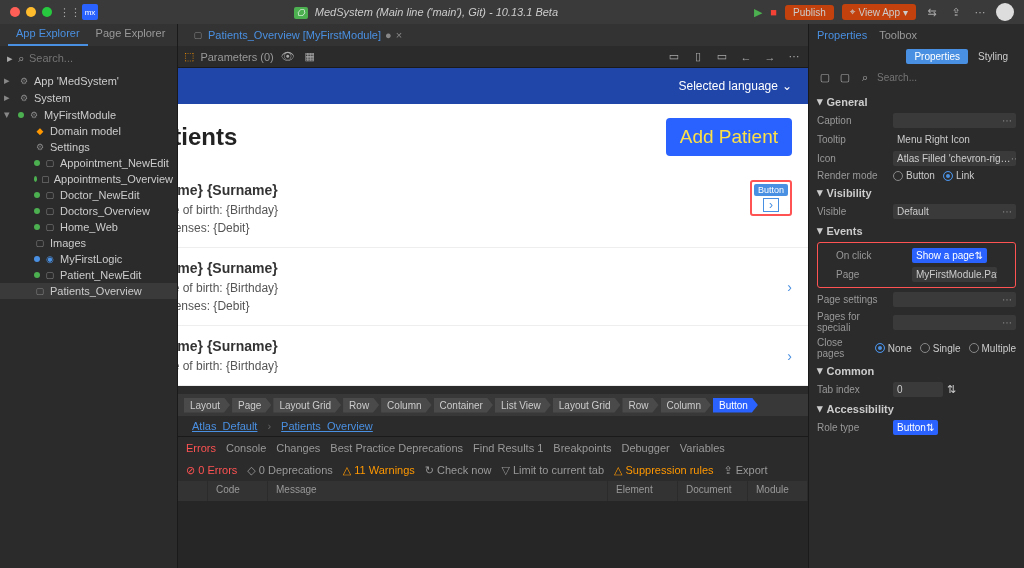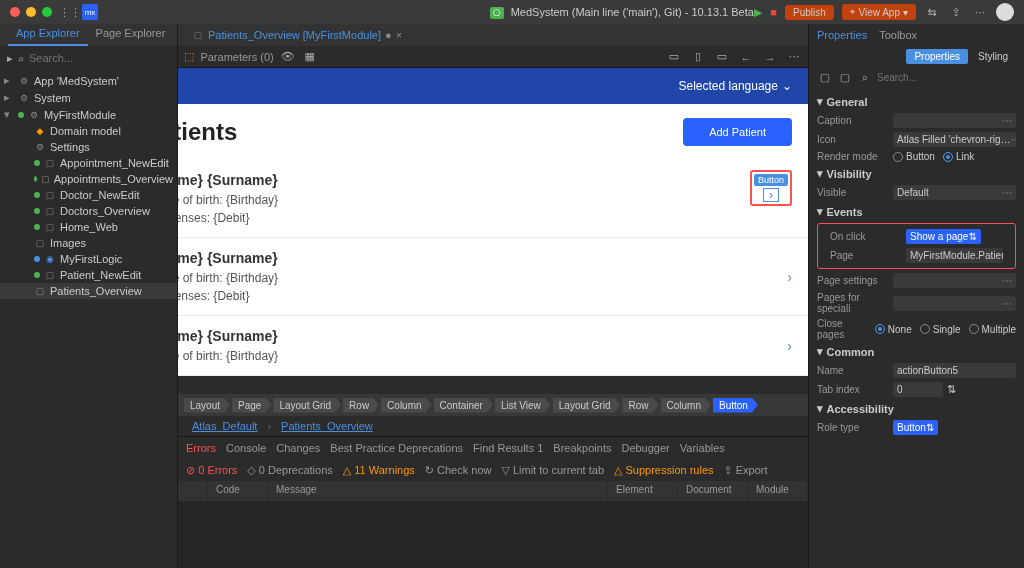--- a/index.html
+++ b/index.html
@@ -1,21 +1,21 @@
 <!DOCTYPE html>
 <html><head>
 <meta charset="utf-8">
 <style>
 * { box-sizing: border-box; margin: 0; padding: 0; font-family: -apple-system, BlinkMacSystemFont, "Segoe UI", sans-serif; }
 body { background: #2b2b2b; color: #ccc; font-size: 11px; width: 1024px; height: 568px; overflow: hidden; }
 .titlebar { height: 24px; background: #3a3a3a; display: flex; align-items: center; padding: 0 10px; }
 .traffic { display: flex; gap: 6px; margin-right: 10px; }
 .dot { width: 10px; height: 10px; border-radius: 50%; }
 .r { background: #ff5f56; } .y { background: #ffbd2e; } .g { background: #27c93f; }
-.titlecenter { flex: 1; text-align: right; color: #ccc; font-size: 11px; }
+.titlecenter { flex: 1; text-align: center; color: #ccc; font-size: 11px; font-style: italic; }
 .titleright { display: flex; align-items: center; gap: 8px; }
 .runbtn { color: #4caf50; }
 .stopbtn { color: #f44336; }
 .publishbtn { background: #c2410c; padding: 2px 8px; border-radius: 3px; font-size: 10px; }
 .iconbtn { width: 16px; height: 16px; display: inline-flex; align-items: center; justify-content: center; color: #aaa; }
 .avatar { width: 18px; height: 18px; border-radius: 50%; background: #ddd; }
 
 .main { display: flex; height: 544px; }
 .leftpanel { width: 178px; background: #2b2b2b; border-right: 1px solid #1a1a1a; display: flex; flex-direction: column; }
 .tabbar { display: flex; height: 22px; background: #333; font-size: 11px; padding-left: 8px; }
@@ -38,21 +38,21 @@
 .doctab .close { color: #888; cursor: pointer; }
 .paramsbar { height: 22px; background: #2b2b2b; display: flex; align-items: center; padding: 0 6px; justify-content: space-between; border-bottom: 1px solid #1a1a1a; }
 .paramsleft { display: flex; align-items: center; gap: 6px; color: #999; }
 .paramsright { display: flex; align-items: center; gap: 8px; color: #888; }
 
 .canvas { flex: 1; background: #2b2b2b; overflow: hidden; position: relative; padding: 0; }
 .bluebar { height: 36px; background: #2146aa; display: flex; align-items: center; justify-content: flex-end; padding: 0 16px; color: #fff; }
 .langsel { display: flex; align-items: center; gap: 4px; font-size: 12px; }
 .pagehead { background: #fff; padding: 14px 16px; display: flex; align-items: center; justify-content: space-between; overflow: hidden; }
 .pagetitle { font-size: 24px; font-weight: 600; color: #222; margin-left: -50px; }
-.addbtn { background: #2962ff; color: #ffffff; padding: 8px 26px; border-radius: 4px; font-size: 11px; border: none; cursor: pointer; }
+.addbtn { background: #2962ff; color: #fde047; padding: 8px 14px; border-radius: 4px; font-size: 19px; border: none; cursor: pointer; }
 .cardlist { background: #f5f5f5; padding: 0; }
 .card { background: #fff; padding: 10px 16px; border-bottom: 1px solid #eee; display: flex; justify-content: space-between; align-items: flex-start; position: relative; overflow: hidden; }
 .cardtext { color: #555; font-size: 12px; line-height: 1.5; margin-left: -40px; }
 .cardtext .name { font-weight: 600; font-size: 14px; color: #333; }
 .cardbtn { border: 2px solid #ff5252; border-radius: 3px; padding: 2px; display: flex; flex-direction: column; align-items: center; gap: 2px; }
 .cardbtn .lbl { background: #4a90e2; color: #fff; font-size: 9px; padding: 1px 4px; border-radius: 2px; }
 .cardbtn .arr { color: #4a90e2; font-size: 12px; border: 1px solid #4a90e2; width: 16px; height: 14px; display: flex; align-items: center; justify-content: center; }
 .cardarr { color: #4a90e2; font-size: 14px; align-self: center; }
 
 .breadcrumb { height: 22px; background: #383838; display: flex; align-items: center; padding: 0 6px; font-size: 10px; }
@@ -85,21 +85,21 @@
 .section { padding: 4px 8px; }
 .sechead { display: flex; align-items: center; gap: 4px; font-weight: 600; color: #ccc; padding: 3px 0; }
 .proprow { display: flex; align-items: center; padding: 2px 0; gap: 4px; }
 .proprow .lbl { width: 72px; color: #999; font-size: 10px; }
 .proprow .val { flex: 1; background: #3a3a3a; padding: 2px 4px; font-size: 10px; color: #ccc; border-radius: 2px; display: flex; align-items: center; justify-content: space-between; white-space: nowrap; overflow: hidden; text-overflow: ellipsis; }
 .proprow .dots { color: #888; cursor: pointer; }
 .radiogrp { display: flex; gap: 8px; align-items: center; font-size: 10px; }
 .radio { display: flex; align-items: center; gap: 3px; }
 .radio .o { width: 10px; height: 10px; border-radius: 50%; border: 1px solid #888; display: inline-block; }
 .radio.sel .o { background: #4a90e2; border-color: #4a90e2; box-shadow: inset 0 0 0 2px #2b2b2b; }
-.eventbox { border: 1px solid #ff5252; border-radius: 3px; padding: 3px 12px; margin: 2px 0; }
+.eventbox { border: 1px solid #ff5252; border-radius: 3px; padding: 3px 18px; margin: 2px 0; }
 .dropdown { background: #2962ff; color: #fff; padding: 2px 4px; border-radius: 2px; font-size: 10px; display: flex; justify-content: space-between; align-items: center; }
 </style>
 </head>
 <body>
 
 <div class="titlebar">
   <div class="traffic">
     <div class="dot r"></div>
     <div class="dot y"></div>
     <div class="dot g"></div>
@@ -368,20 +368,24 @@
           <span>General</span>
         </div>
       <div class="proprow">
           <span class="lbl">Caption</span>
           <span class="val">
             <span></span>
             <span class="dots">⋯</span>
           </span>
         </div>
       <div class="proprow">
+          <span class="lbl">Tooltip</span>
+          <span class="val" style="background:transparent">Menu Right Icon</span>
+        </div>
+      <div class="proprow">
           <span class="lbl">Icon</span>
           <span class="val">
             <span>Atlas Filled 'chevron-rig…</span>
             <span class="dots">⋯</span>
           </span>
         </div>
       <div class="proprow">
           <span class="lbl">Render mode</span>
         <span class="radiogrp">
           <span class="radio">
@@ -453,24 +457,20 @@
               <span class="o"></span>
               <span>Multiple</span>
             </span>
         </span>
       </div>
       <div class="sechead">
           <span>▾</span>
           <span>Common</span>
         </div>
       <div class="proprow">
-          <span class="lbl">Name</span>
-          <span class="val">actionButton5</span>
-        </div>
-      <div class="proprow">
           <span class="lbl">Tab index</span>
           <span class="val" style="width:50px;flex:none">0</span>
           <span>⇅</span>
         </div>
       <div class="sechead">
           <span>▾</span>
           <span>Accessibility</span>
         </div>
       <div class="proprow">
           <span class="lbl">Role type</span>

